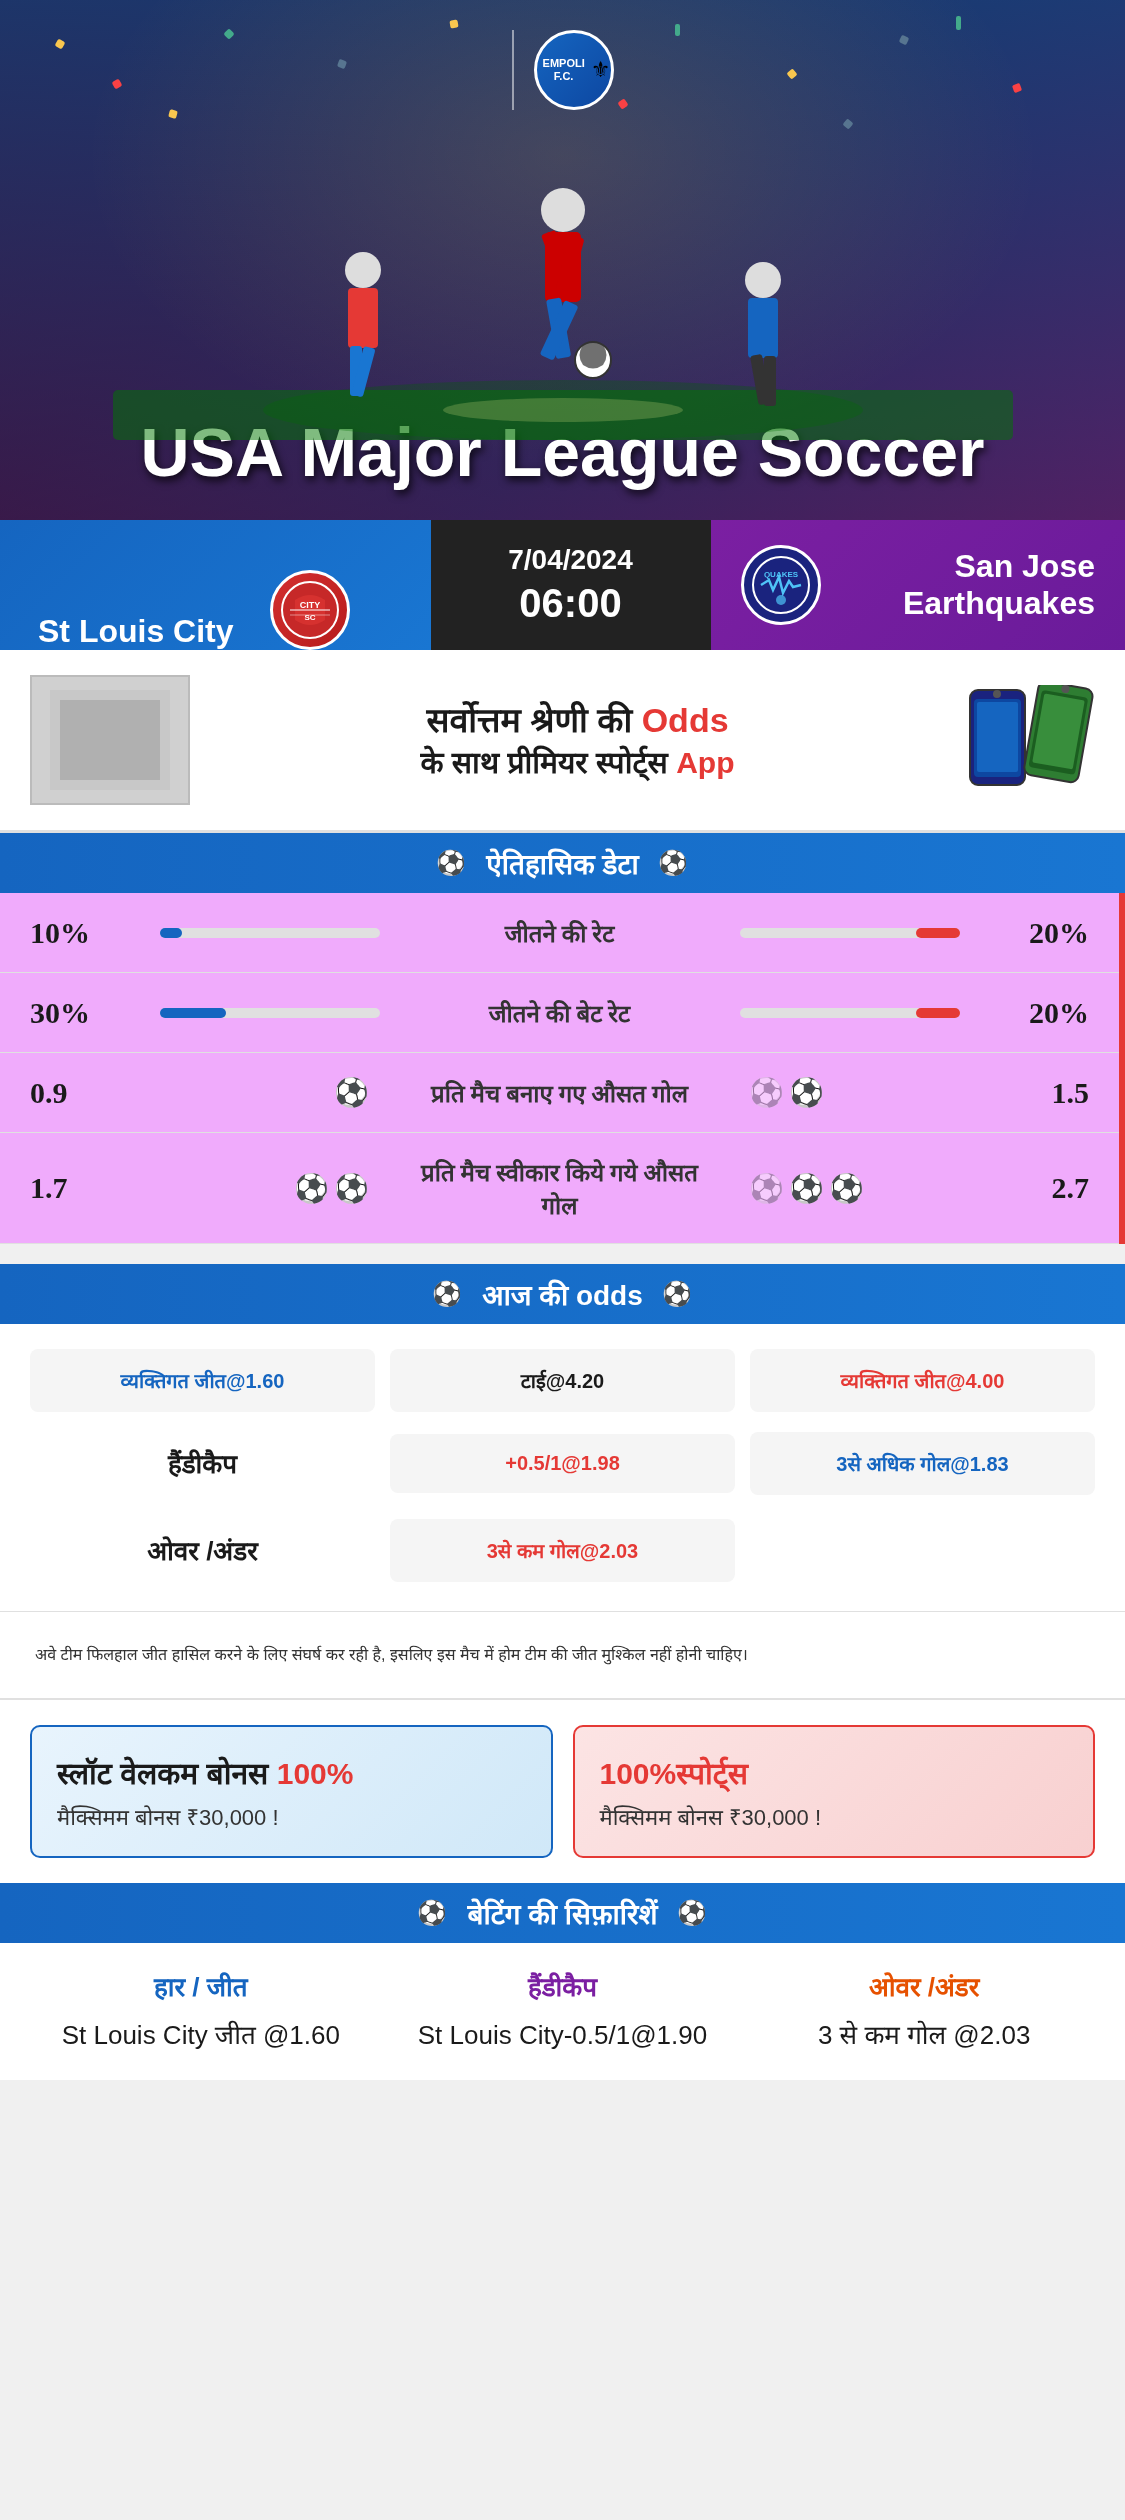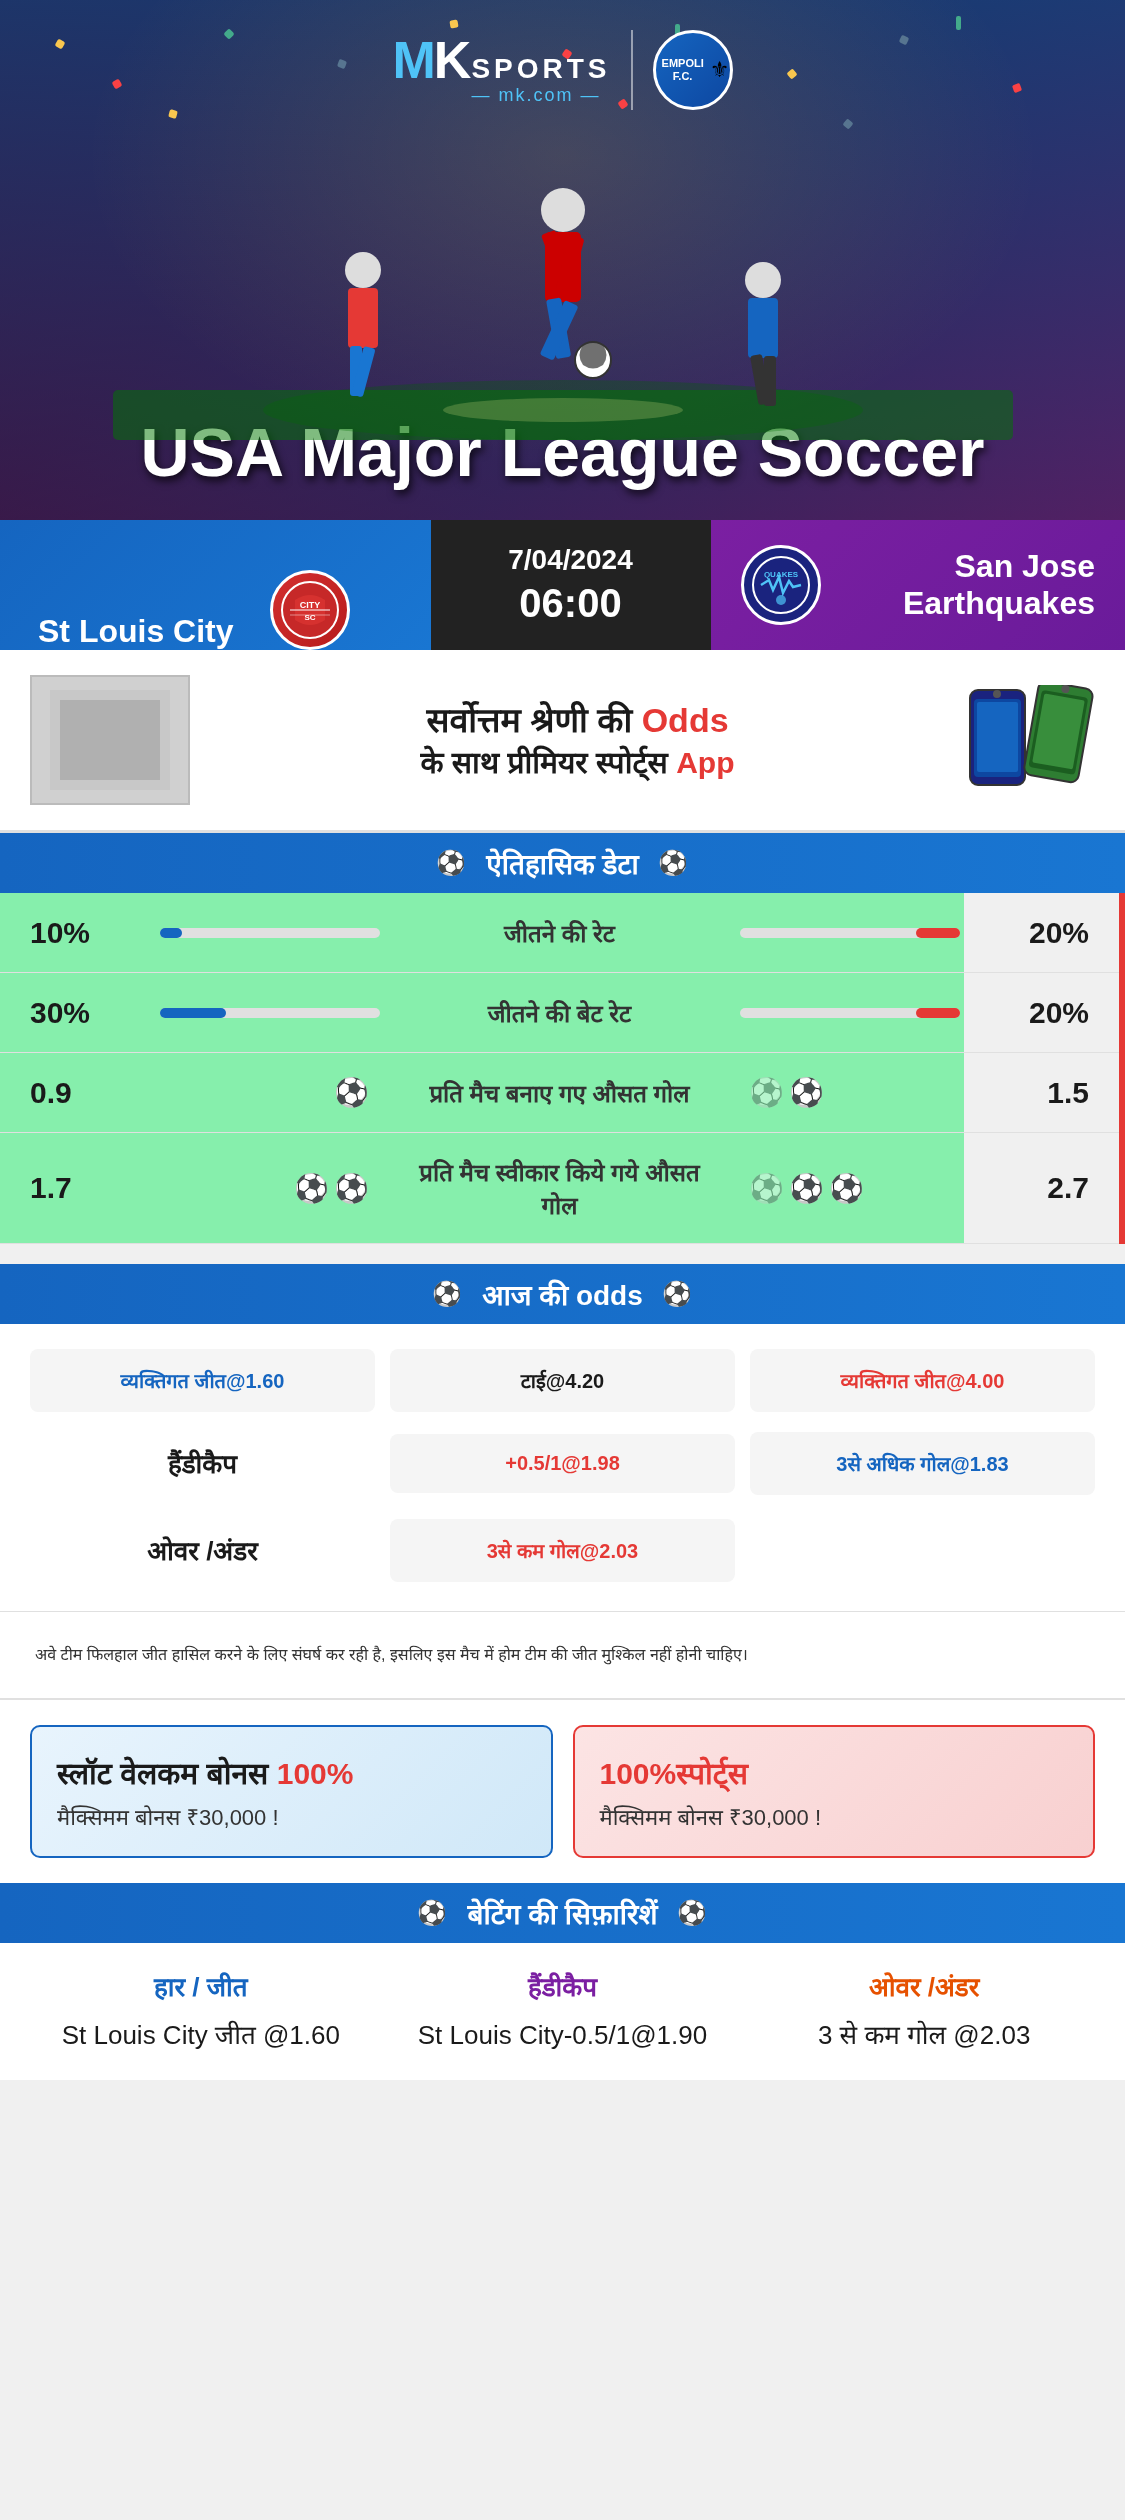--- a/index.html
+++ b/index.html
@@ -248,22 +248,23 @@
       font-size: 28px;
       font-weight: 700;
       color: white;
     }
     .soccer-icon {
       font-size: 24px;
     }
 
     
     .historical-data {
-      background: #86efac;
-      width: 964px;
+      background: #f0abfc;
+      width: 1125px;
+      font-family: Liberation Serif, serif;
     }
     .data-row {
       display: flex;
       align-items: center;
       padding: 22px 30px;
       border-bottom: 1px solid #e0e0e0;
       min-height: 80px;
     }
     .data-left-val {
       width: 80px;
@@ -473,29 +474,20 @@
     <div class="confetti-piece" style="left:70%;top:35%;background:#f9c74f;transform:rotate(50deg)"></div>
     <div class="confetti-piece" style="left:80%;top:18%;background:#577590;transform:rotate(25deg)"></div>
     <div class="confetti-piece" style="left:90%;top:42%;background:#f94144;transform:rotate(70deg)"></div>
     <div class="confetti-piece" style="left:85%;top:8%;background:#43aa8b;width:5px;height:14px"></div>
     <div class="confetti-piece" style="left:15%;top:55%;background:#f9c74f;transform:rotate(15deg)"></div>
     <div class="confetti-piece" style="left:55%;top:50%;background:#f94144;transform:rotate(55deg)"></div>
     <div class="confetti-piece" style="left:75%;top:60%;background:#577590;transform:rotate(40deg)"></div>
   </div>
 
   <div class="header-logo">
-    <div class="mk-sports-logo">
-      <div style="display:flex;align-items:baseline;gap:2px;">
-        <span class="mk-text">M<span>K</span></span>
-        <div style="display:flex;flex-direction:column;">
-          <span class="sports-text">SPORTS</span>
-          <span class="mk-com">— <span>mk.com</span> —</span>
-        </div>
-      </div>
-    </div>
     <div class="divider-line"></div>
     <div class="empoli-badge">
       <div class="empoli-badge-text">EMPOLI F.C.</div>
       <div style="font-size:22px;">⚜</div>
     </div>
   </div>
 
   <div class="players-area">
     <svg width="900" height="320" viewBox="0 0 900 320" style="position:relative;z-index:2;">
 

